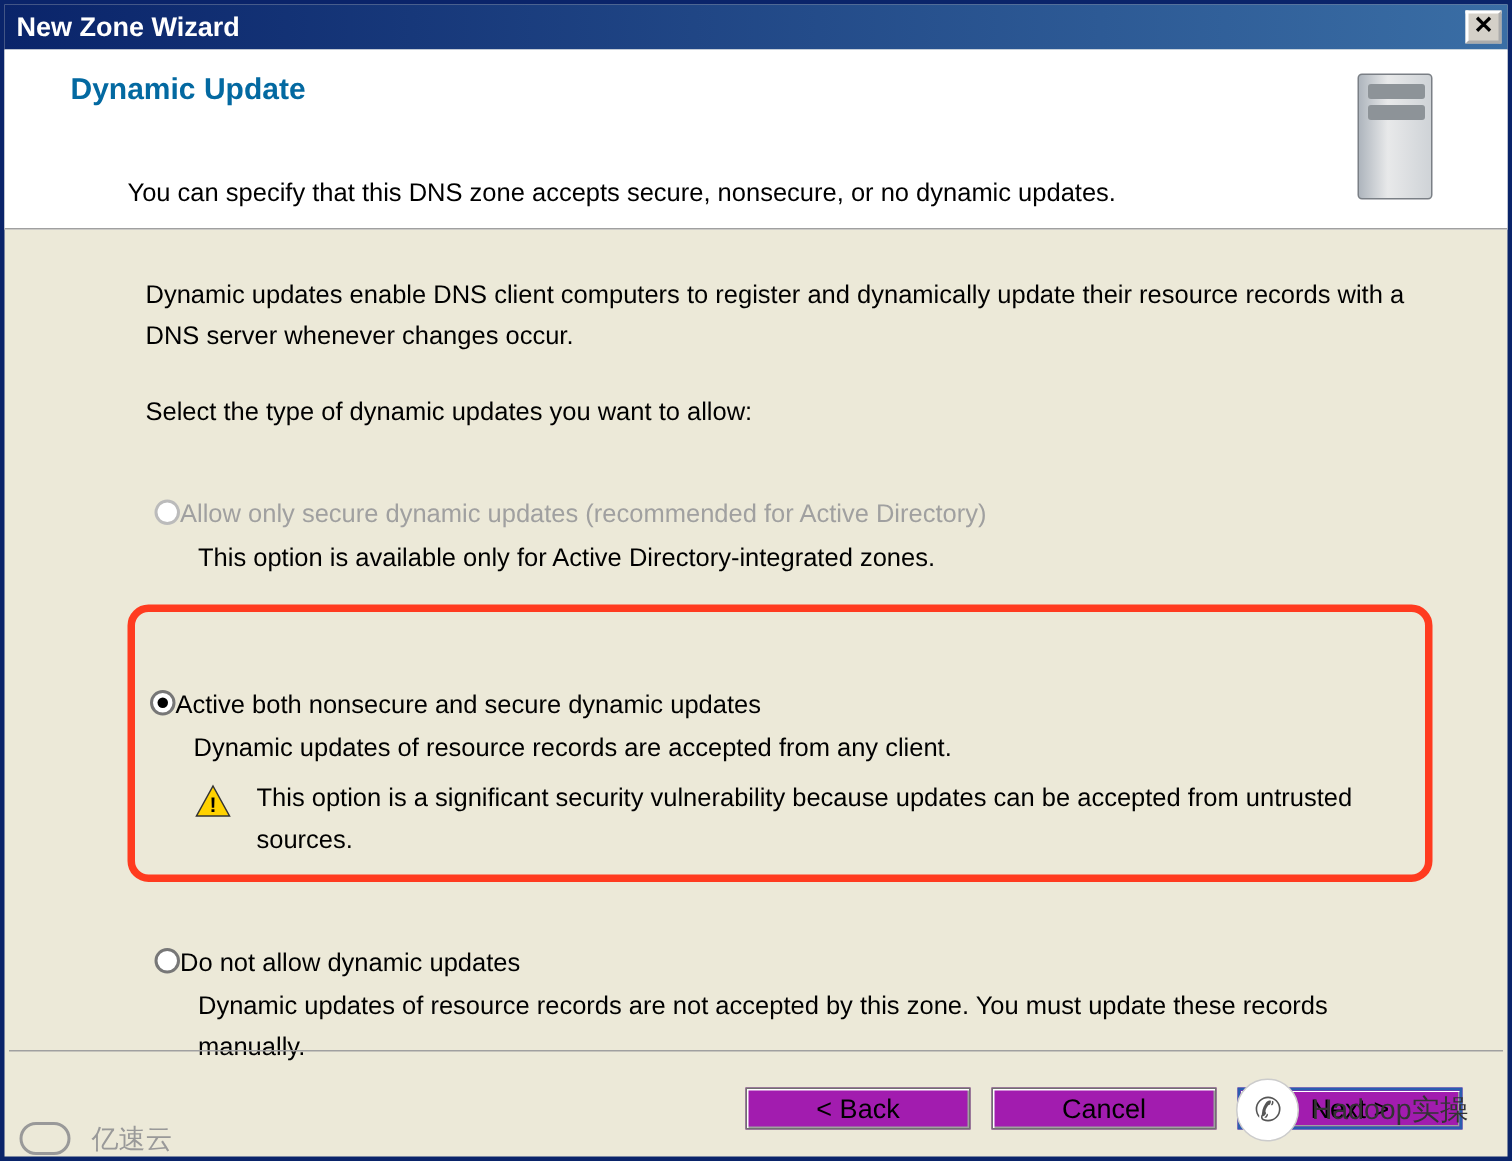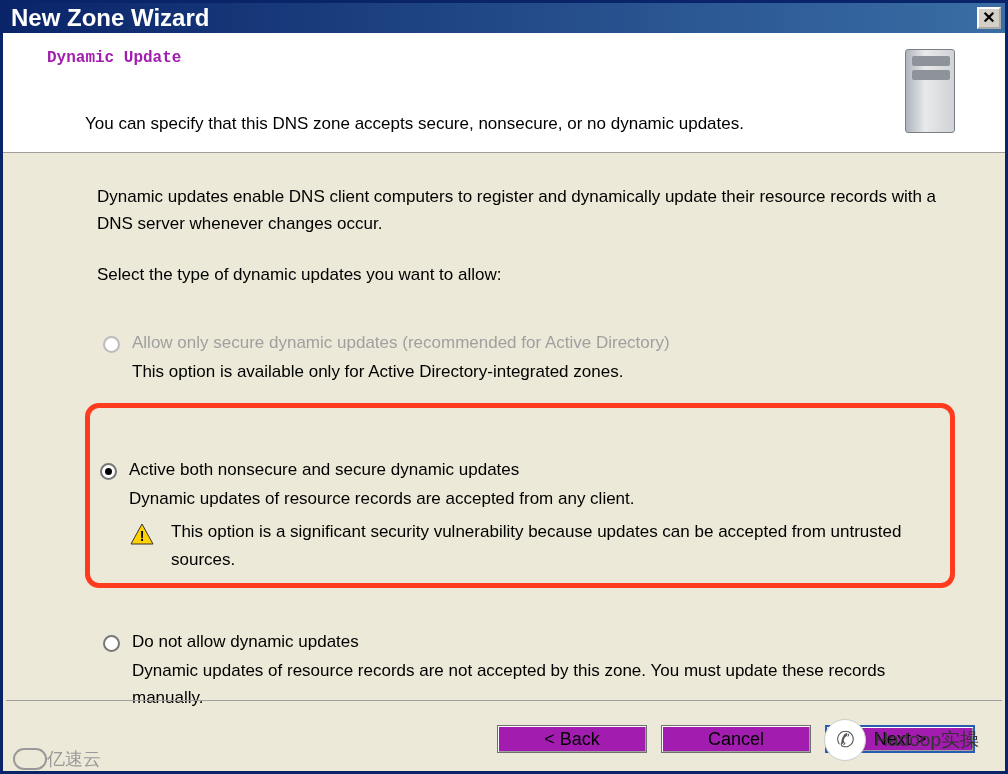--- a/index.html
+++ b/index.html
@@ -24,21 +24,21 @@
     height: 30px;
     background: linear-gradient(to right, #0a246a, #3a6ea5);
     color: #fff;
     display: flex;
     align-items: center;
     padding: 0 4px 0 8px;
     justify-content: space-between;
   }
   .titlebar .title {
     font-weight: bold;
-    font-size: 24px;
+    font-size: 18px;
   }
   .close-btn {
     width: 24px;
     height: 22px;
     background: #d4d0c8;
     border: 2px outset #fff;
     font-family: Arial, sans-serif;
     font-weight: bold;
     font-size: 16px;
     line-height: 18px;
@@ -51,24 +51,23 @@
     padding: 16px 20px 10px 44px;
     border-bottom: 1px solid #a0a0a0;
     display: flex;
     align-items: flex-start;
     justify-content: space-between;
     min-height: 120px;
   }
   .header-text { flex: 1; padding-right: 20px; }
   .header-title {
     font-weight: bold;
-    font-size: 16px;
-    color: #a21caf;
+    font-size: 20px;
+    color: #0369a1;
     margin-bottom: 4px;
-    font-family: Liberation Mono, monospace;
   }
   .header-sub {
     margin-left: 38px;
     color: #000;
     line-height: 1.45;
     margin-top: 45px;
   }
   .header-icon {
     width: 70px;
     height: 90px;
@@ -96,22 +95,21 @@
     padding: 30px 60px 10px 94px;
     color: #000;
     line-height: 1.6;
   }
   .intro { margin-bottom: 24px; }
   .prompt { margin-bottom: 24px; }
   .options { padding-left: 6px; }
   .option-row { margin-bottom: 18px; }
   .radio-line {
     display: flex;
-    align-items: center;
-    gap: 12px;
+    align-items: flex-start;
     margin-top: 40px;
   }
   .radio {
     width: 17px; height: 17px;
     border-radius: 50%;
     border: 2px solid #777;
     background: #fff;
     margin-top: 4px;
     position: relative;
     flex-shrink:0;
@@ -157,21 +155,21 @@
     box-shadow: inset 1px 1px 0 #fff, inset -1px -1px 0 #a0a0a0;
     font-size:18px;
     cursor:pointer;
     display:flex;align-items:center;justify-content:center;
   }
   .btn.default{
     border:2px solid #2a5db0;
   }
   .watermark-left{
     position:absolute; left:0; bottom:-4px;
-    font-size:18px; color:#999; display:flex;align-items:center;gap:0;
+    font-size:18px; color:#999; display:flex;align-items:center;gap:14px;
     padding:4px 10px;
   }
   .watermark-left .cloud{
     width:34px;height:22px;border:2px solid #999;border-radius:14px;position:relative;
   }
   .watermark-right{
     position:absolute; right:26px; bottom:10px;
     display:flex; align-items:center; gap:8px;
     font-size:19px; color:#333;
     background: rgba(236,233,216,0.0);

